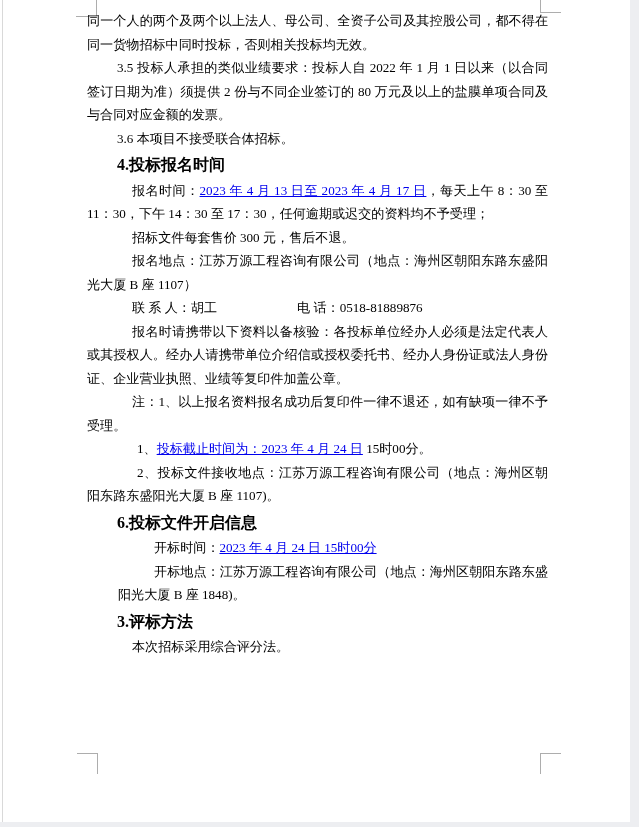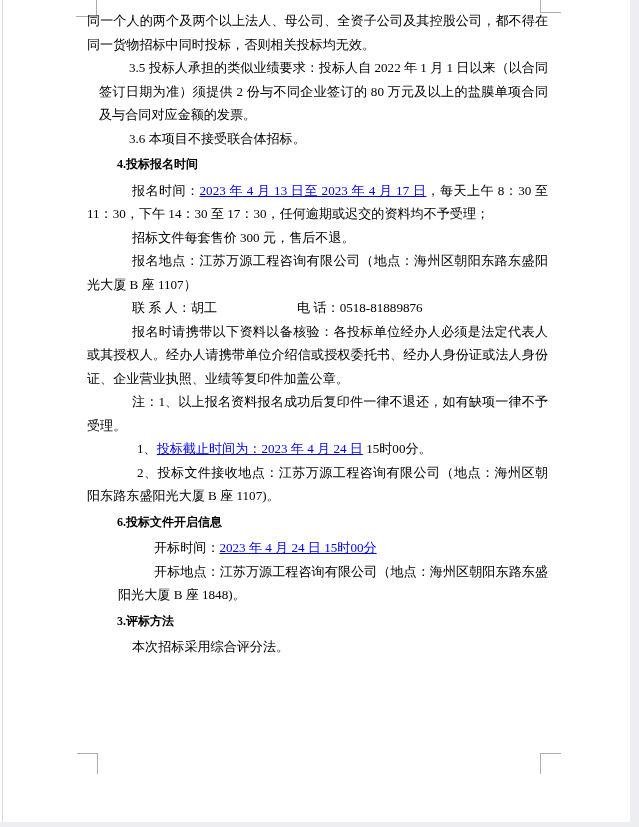--- a/index.html
+++ b/index.html
@@ -29,25 +29,25 @@
 
   .textbody {
     position:absolute; left:87px; top:9px;
     width:461px;
     color:#000;
     font-size:13.1px;
     line-height:23.5px;
   }
   .para { margin:0; text-align:justify; }
   .para.flush   { text-indent:0; }
-  .para.indent2 { text-indent:30px;margin-left:12px; }
+  .para.indent2 { text-indent:30px; }
   .para.indent2b{ text-indent:36px;margin-left:31px; }
   .para.indent3 { text-indent:45px; }
   .para.indent4 { text-indent:50px; }
-  .para.heading { text-indent:30px; font-weight:bold; margin:3px 0 2px 0; font-size:12px; }
+  .para.heading { text-indent:30px; font-weight:bold; margin:3px 0 2px 0; font-size:16px; }
   .blue { color:var(--link-blue,#0000ee);text-decoration:underline; }
   .u { text-underline-offset:2px; }
   .gap { display:inline-block; height:1px; }
 </style>
 </head>
 <body style="background: rgb(237, 238, 241);">
 
 <div class="viewport">
   <div class="page">
     <div class="left-edge"></div>

